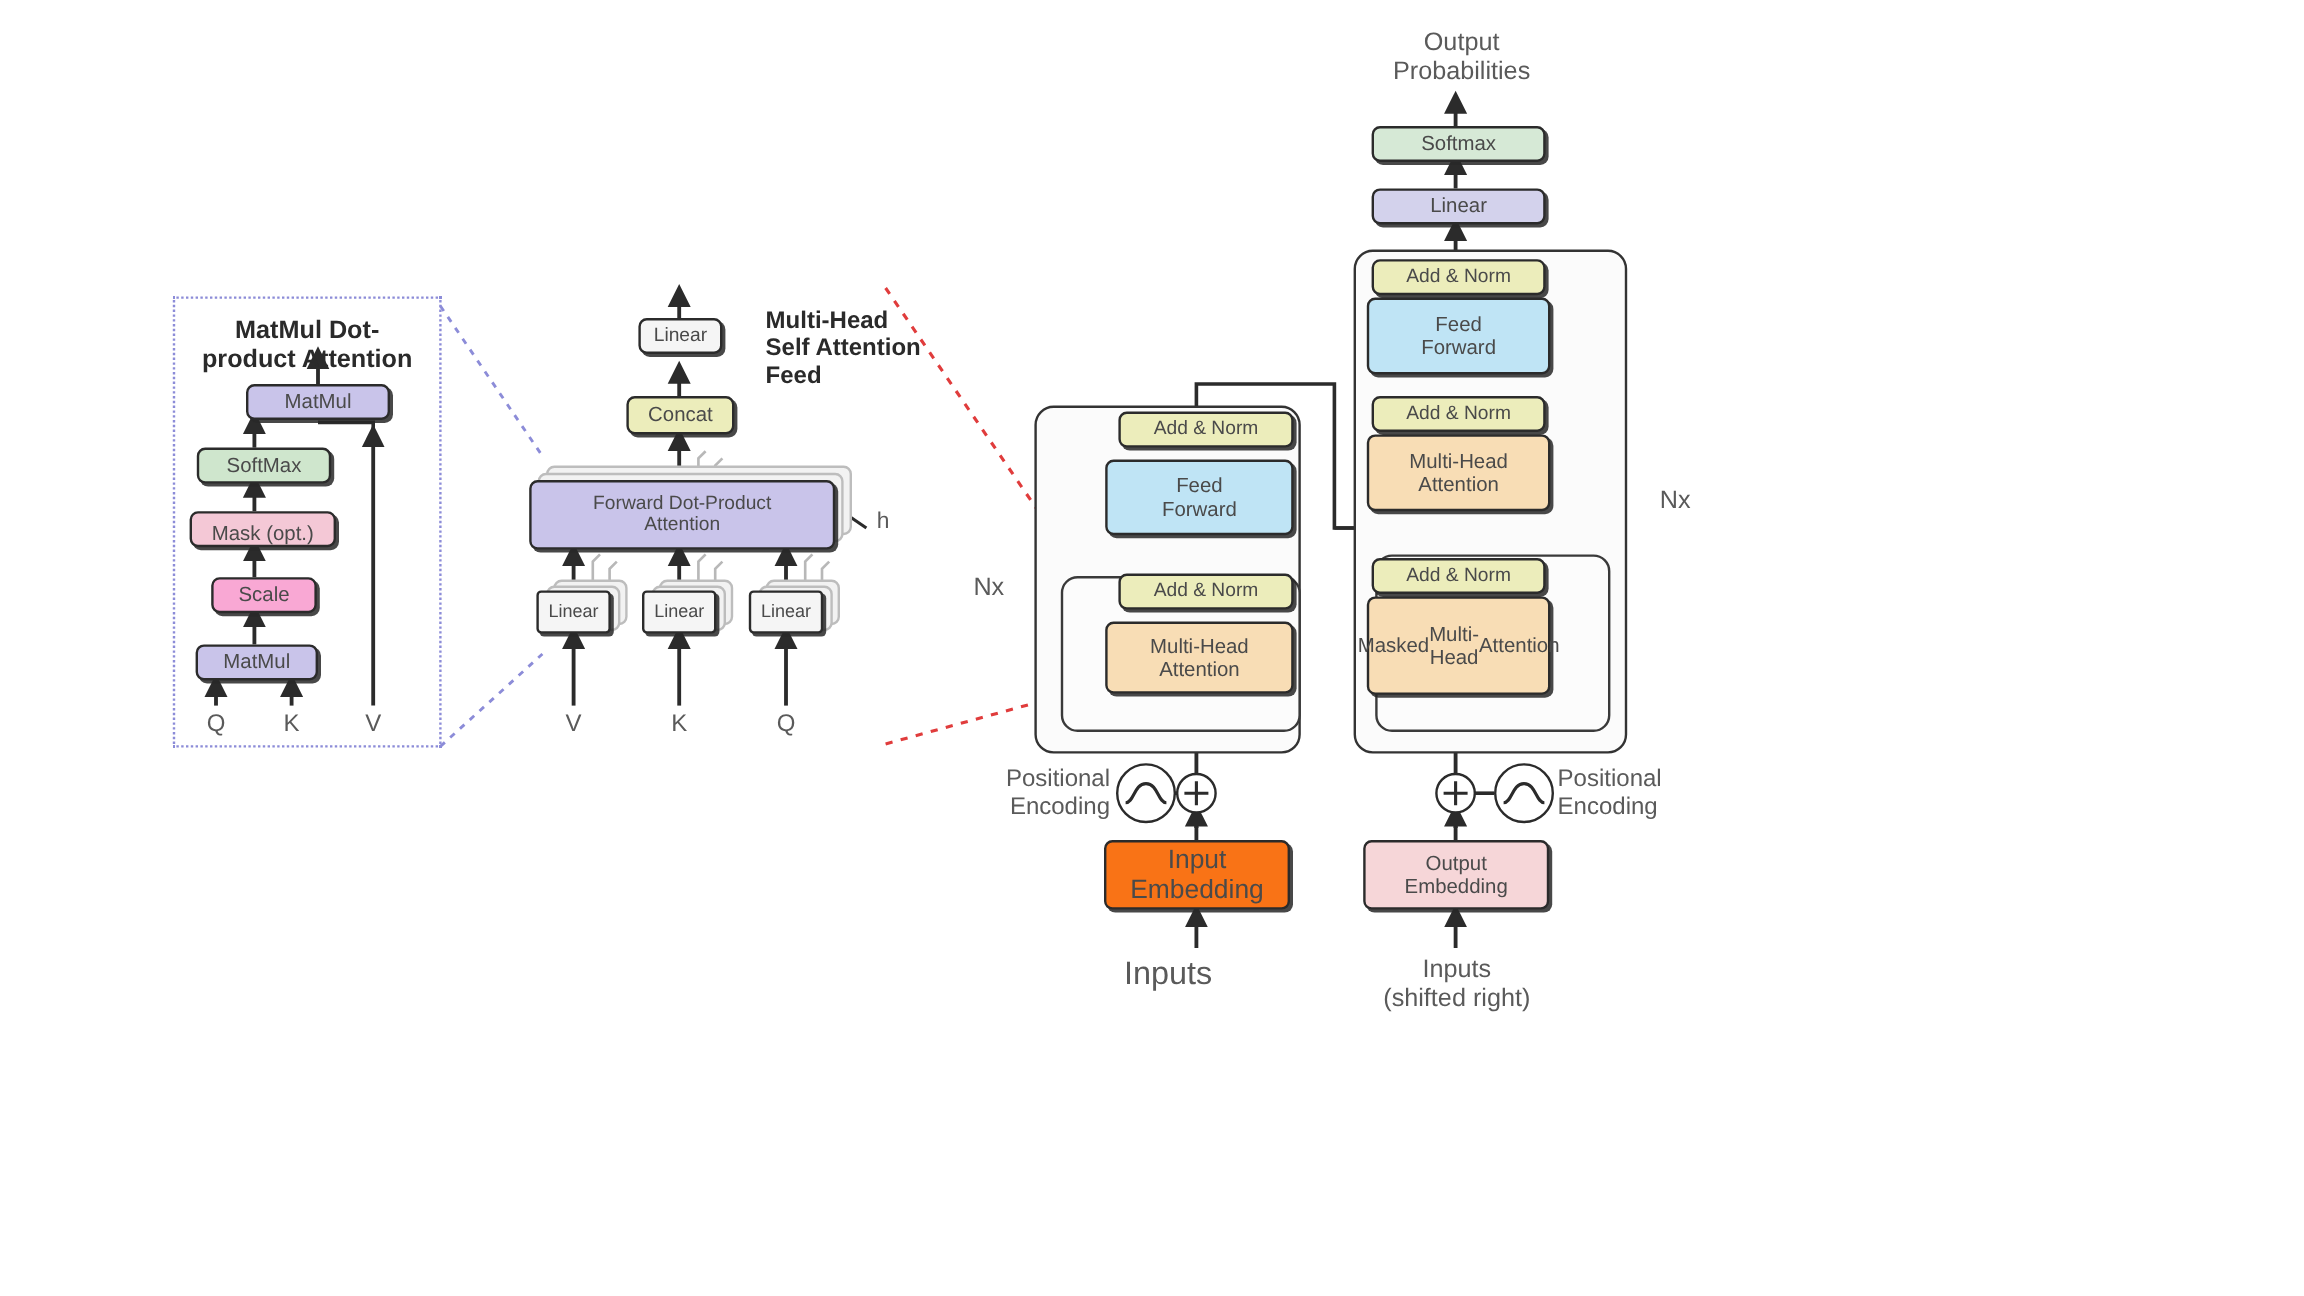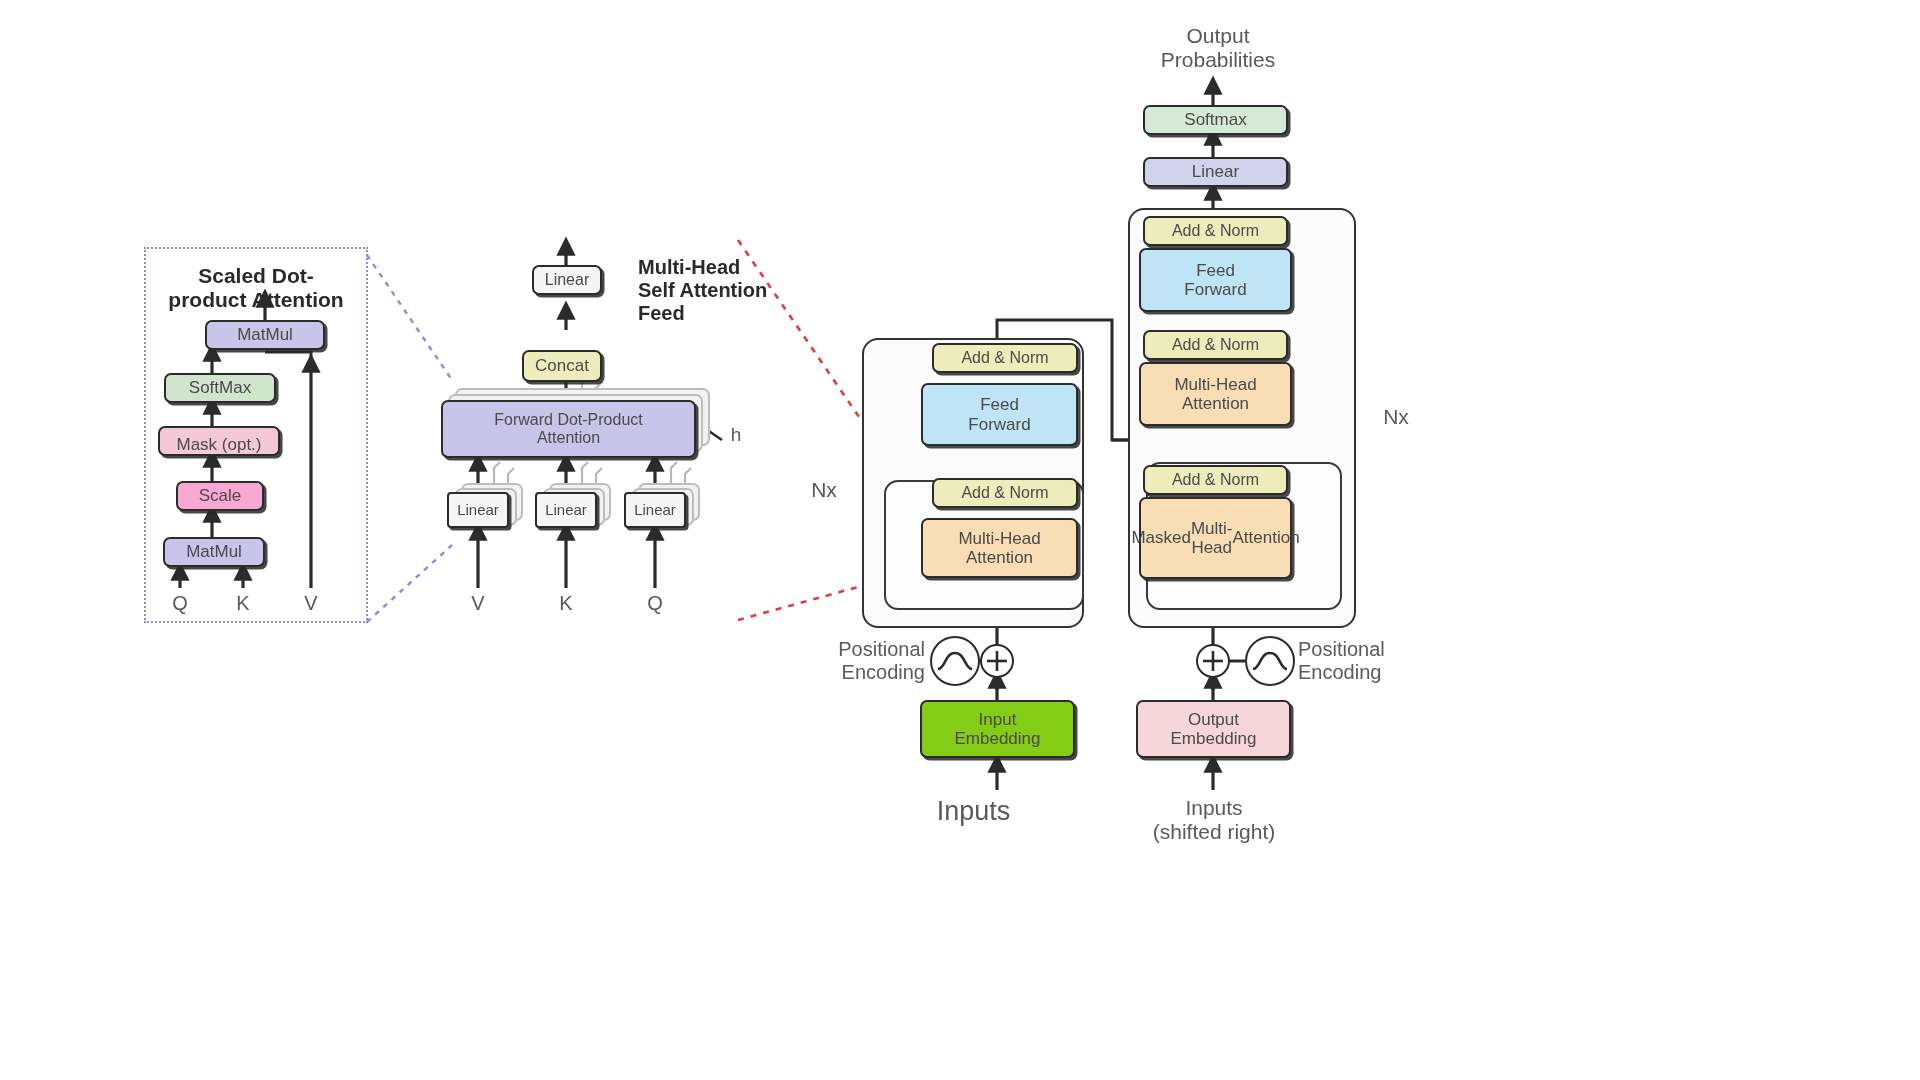--- a/index.html
+++ b/index.html
@@ -153,21 +153,21 @@
       <line x1="997" y1="705" x2="997" y2="676"></line>
       <line x1="1213" y1="705" x2="1213" y2="676"></line>
       <line x1="997" y1="790" x2="997" y2="760"></line>
       <line x1="1213" y1="790" x2="1213" y2="760"></line>
     </g>
   </svg>
 
   <div class="dashbox" style="left:144px;top:247px;width:224px;height:376px;"></div>
 
   <div class="lbl bold" style="left:148px;top:264px;width:216px;font-size:21px;">
-    <div>Scaled Dot-</div>
+    <div>MatMul Dot-</div>
     <div>product Attention</div>
   </div>
 
   <div class="box" style="left:205px;top:320px;width:120px;height:30px;background:#c9c4ea;font-size:17px;">
     <span>MatMul</span>
   </div>
 
   <div class="box" style="left:164px;top:373px;width:112px;height:30px;background:#cfe6cd;font-size:17px;">
     <span>SoftMax</span>
   </div>
@@ -197,21 +197,21 @@
   <div class="lbl bold" style="left:638px;top:256px;width:200px;font-size:20px;text-align:left;">
     <div>Multi-Head</div>
     <div>Self Attention</div>
     <div>Feed</div>
   </div>
 
   <div class="box" style="left:532px;top:265px;width:70px;height:30px;background:#f5f5f5;font-size:16px;">
     <span>Linear</span>
   </div>
 
-  <div class="box" style="left:522px;top:330px;width:80px;height:32px;background:#ecedbb;font-size:17px;margin-top:20px;">
+  <div class="box" style="left:522px;top:330px;width:90px;height:32px;background:#ecedbb;font-size:17px;">
     <span>Concat</span>
   </div>
 
   <div class="ghost" style="left:455px;top:388px;width:255px;height:58px;"></div>
   <div class="ghost" style="left:448px;top:394px;width:255px;height:58px;"></div>
   <div class="box" style="left:441px;top:400px;width:255px;height:58px;background:#c9c4ea;
               flex-direction:column;font-size:16px;">
     <span>Forward Dot-Product</span>
     <span>Attention</span>
   </div>
@@ -340,22 +340,22 @@
       <path d="M6 31 C13 31 13 15 23 15 C33 15 33 31 40 31" stroke="#2b2b2b" stroke-width="2.6" fill="none"></path>
     </svg>
   </div>
   <div class="opcircle" style="left:1196px;top:644px;width:34px;height:34px;">
     <svg width="30" height="30" viewBox="0 0 30 30">
       <line x1="15" y1="5" x2="15" y2="25" stroke="#2b2b2b" stroke-width="2.6"></line>
       <line x1="5" y1="15" x2="25" y2="15" stroke="#2b2b2b" stroke-width="2.6"></line>
     </svg>
   </div>
 
-  <div class="box" style="left:920px;top:700px;width:155px;height:58px;background:#84cc16;
-              flex-direction:column;font-size:17px;">
+  <div class="box" style="left:920px;top:700px;width:155px;height:58px;background:#f97316;
+              flex-direction:column;font-size:22px;">
     <span>Input</span>
     <span>Embedding</span>
   </div>
   <div class="box" style="left:1136px;top:700px;width:155px;height:58px;background:#f6d6d8;
               flex-direction:column;font-size:17px;">
     <span>Output</span>
     <span>Embedding</span>
   </div>
 
   <div class="lbl" style="left:906px;top:796px;width:135px;font-size:27px;">

